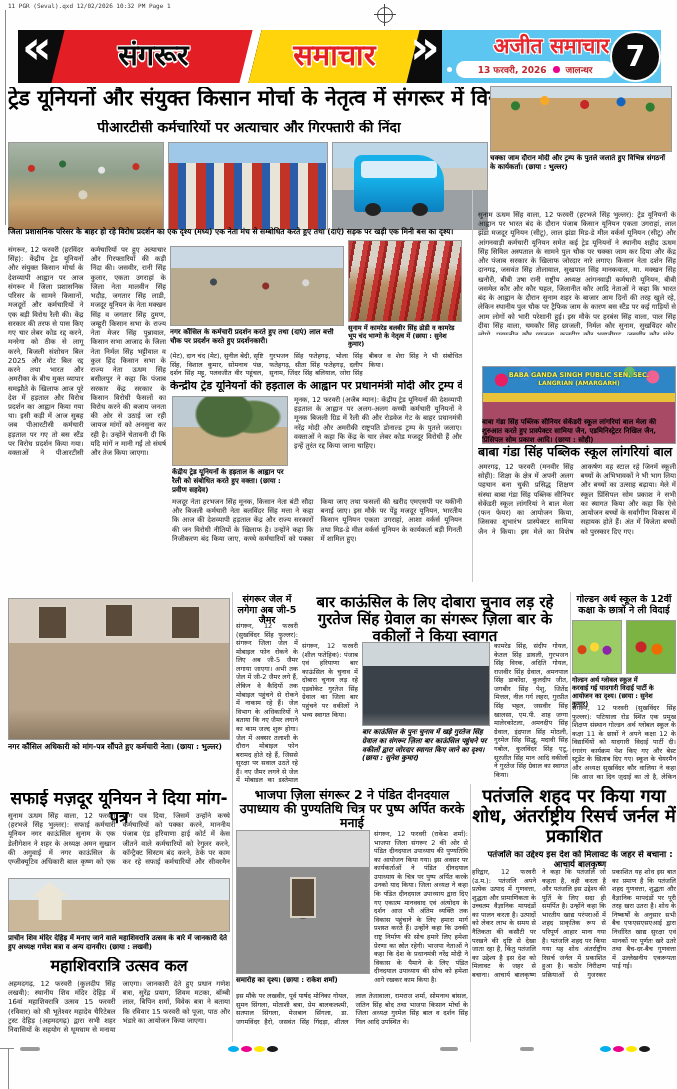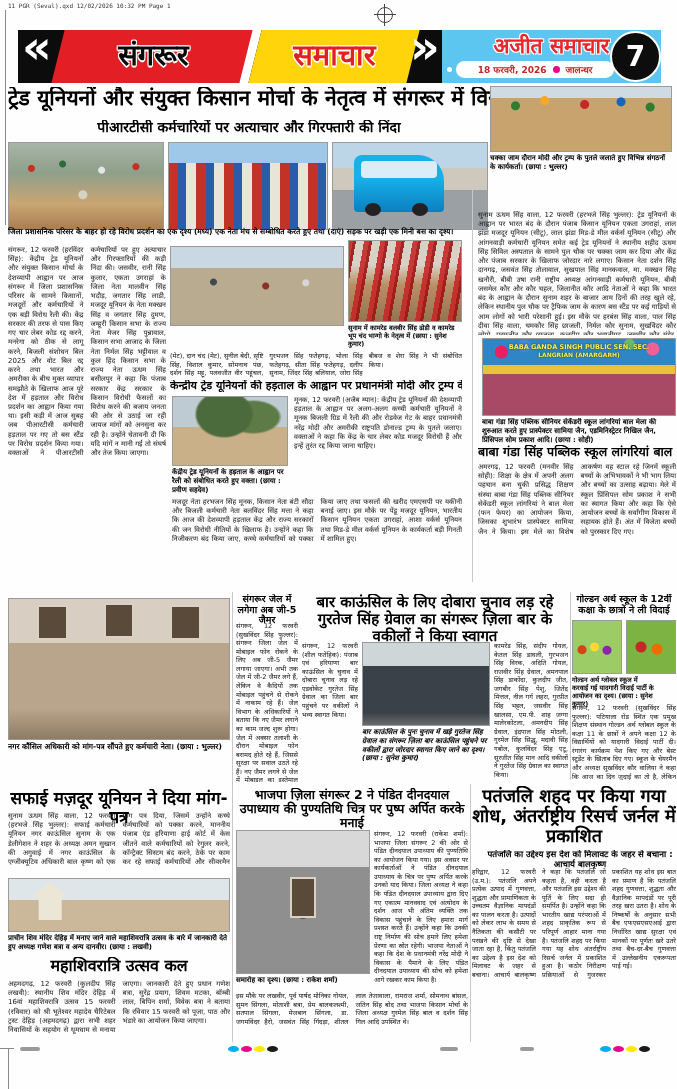--- a/index.html
+++ b/index.html
@@ -68,21 +68,21 @@
     linear-gradient(180deg,#d8d2c6 0 30%,#b98e66 55%,#93744f 100%);}
   .tree{background:
     radial-gradient(ellipse at 45% 26%,#4c6b3c 0 30%,transparent 33%),
     radial-gradient(ellipse at 70% 30%,#5d7b46 0 22%,transparent 25%),
     linear-gradient(180deg,#bfcbd2 0 45%,#c9b089 45% 100%);}
   .school{background:
     radial-gradient(circle at 10% 18%,#e91e63 0 6px,transparent 7px),
     radial-gradient(circle at 22% 10%,#3f8ad8 0 6px,transparent 7px),
     radial-gradient(circle at 88% 14%,#f06292 0 6px,transparent 7px),
     radial-gradient(circle at 76% 8%,#66bb6a 0 5px,transparent 6px),
-    linear-gradient(180deg,#2e86c7 0 34%,#e8c33a 34% 46%,#a84a66 46% 100%);}
+    linear-gradient(180deg,#2e86c7 0 34%,#e8c33a 34% 46%,#a84a66 46% 100%); margin-top: 28px;}
   .banner-txt{position:absolute;left:0;right:0;color:#ffe94d;font-weight:bold;text-align:center;text-shadow:0 0 2px #063b1e;white-space:nowrap;overflow:hidden;}
   .handover{background:linear-gradient(180deg,#d8cfc2 0 32%,#b9a58c 32% 78%,#8d7a62 100%);}
   .frame{position:absolute;background:#5a4a3a;box-shadow:0 0 0 2px #d9d2c4;}
   .advocates{background:linear-gradient(180deg,#cfd6da 0 28%,#3a4148 28% 84%,#6b6f73 100%);}
   .field{background:
     radial-gradient(circle at 20% 55%,#d84315 0 4px,transparent 5px),
     radial-gradient(circle at 45% 50%,#fdd835 0 4px,transparent 5px),
     radial-gradient(circle at 70% 56%,#8e24aa 0 4px,transparent 5px),
     linear-gradient(180deg,#9ccc65 0 100%);}
   .field-b{background:
@@ -129,21 +129,21 @@
       <div class="seg div1"></div>
       <div class="seg yellow">
         <span class="segtxt">समाचार</span>
       </div>
       <span class="chev" style="left:392px;">»</span>
     </div>
     <div class="mh-blue">
       <div class="brand">अजीत समाचार</div>
       <span class="sdot" style="left:5px;"></span>
       <div class="pill">
-        <span class="pdate">18 फरवरी, 2026</span>
+        <span class="pdate">13 फरवरी, 2026</span>
         <span class="pdot"></span>
         <span class="pcity">जालन्धर</span>
       </div>
       <span class="sdot" style="left:177px;"></span>
     </div>
     <div class="page-circle">
       <span>7</span>
     </div>
   </div>
 
@@ -169,20 +169,21 @@
     <span class="banner-txt" style="top:5px;font-size:6.5px;">BABA GANDA SINGH PUBLIC SEN. SEC.</span>
     <span class="banner-txt" style="top:13px;font-size:6px;">LANGRIAN (AMARGARH)</span>
   </div>
   <div class="cap" style="left:482px;top:418px;width:194px;">बाबा गंडा सिंह पब्लिक सीनियर सेकेंडरी स्कूल लांगरियां बाल मेला की शुरुआत करते हुए प्रास्पेक्टर सामिया जैन, एडमिनिस्ट्रेटर निखिल जैन, प्रिंसिपल सोम प्रकाश आदि। (छाया : सोही)</div>
   <div class="hd nowrap" style="left:478px;top:445px;width:198px;font-size:12.5px;">बाबा गंडा सिंह पब्लिक स्कूल लांगरियां बाल मेला</div>
   <div class="bt cols2" style="left:478px;top:463px;width:198px;height:120px;">अमरगढ़, 12 फरवरी (मनवीर सिंह सोही): शिक्षा के क्षेत्र में अपनी अलग पहचान बना चुकी प्रसिद्ध शिक्षण संस्था बाबा गंडा सिंह पब्लिक सीनियर सेकेंडरी स्कूल लांगरियां ने बाल मेला (फन फेयर) का आयोजन किया, जिसका शुभारंभ प्रास्पेक्टर सामिया जैन ने किया। इस मेले का विशेष आकर्षण वह स्टाल रहे जिनमें स्कूली बच्चों के अभिभावकों ने भी भाग लिया और बच्चों का उत्साह बढ़ाया। मेले में स्कूल प्रिंसिपल सोम प्रकाश ने सभी का स्वागत किया और कहा कि ऐसे आयोजन बच्चों के सर्वांगीण विकास में सहायक होते हैं। अंत में विजेता बच्चों को पुरस्कार दिए गए।</div>
 
   <div class="bt cols2" style="left:8px;top:246px;width:158px;height:336px;">संगरूर, 12 फरवरी (हरविंदर सिंह): केंद्रीय ट्रेड यूनियनों और संयुक्त किसान मोर्चा के देशव्यापी आह्वान पर आज संगरूर में जिला प्रशासनिक परिसर के सामने किसानों, मजदूरों और कर्मचारियों ने एक बड़ी विरोध रैली की। केंद्र सरकार की तरफ से पास किए गए चार लेबर कोड रद्द करने, मनरेगा को ठीक से लागू करने, बिजली संशोधन बिल 2025 और वोट बिल रद्द करने तथा भारत और अमरीका के बीच मुक्त व्यापार समझौते के खिलाफ आज पूरे देश में हड़ताल और विरोध प्रदर्शन का आह्वान किया गया था। इसी कड़ी में आज सुबह जब पीआरटीसी कर्मचारी हड़ताल पर गए तो बस स्टैंड पर विरोध प्रदर्शन किया गया। वक्ताओं ने पीआरटीसी कर्मचारियों पर हुए अत्याचार और गिरफ्तारियों की कड़ी निंदा की। जसवीर, रानी सिंह कुलार, एकता उगराहां के जिला नेता मालवीन सिंह भदौड़, जगतार सिंह लाडी, मजदूर यूनियन के नेता मक्खन सिंह व जगतार सिंह दुमण, जम्हूरी किसान सभा के राज्य नेता मेजर सिंह पुन्नावाल, किसान सभा आजाद के जिला नेता निर्मल सिंह भट्टीवाल व कुल हिंद किसान सभा के राज्य नेता ऊधम सिंह बसीलपुर ने कहा कि पंजाब सरकार केंद्र सरकार के किसान विरोधी फैसलों का विरोध करने की बजाय जनता की ओर से उठाई जा रही जायज मांगों को अनसुना कर रही है। उन्होंने चेतावनी दी कि यदि मांगें न मानी गईं तो संघर्ष और तेज किया जाएगा।</div>
 
   <div class="photo crowd-b" style="left:170px;top:246px;width:174px;height:80px;"></div>
+  <div class="cap" style="left:170px;top:328px;width:174px;">नगर कौंसिल के कर्मचारी प्रदर्शन करते हुए तथा (दाएं) लाल बत्ती चौक पर प्रदर्शन करते हुए प्रदर्शनकारी।</div>
   <div class="photo redflags" style="left:348px;top:240px;width:114px;height:82px;"></div>
   <div class="cap" style="left:348px;top:324px;width:114px;font-size:6.5px;">सुनाम में कामरेड बलबीर सिंह ढोडी व कामरेड भूप चंद भान्गो के नेतृत्व में (छाया : सुनेश कुमार)</div>
   <div class="bt bt-sm cols3" style="left:170px;top:352px;width:292px;height:26px;">(मेट), दान चंद (मेट), सुनील बेदी, सृष्टि सिंह, विशाल कुमार, सोमनाथ पंछ, दर्शन सिंह मट्टू, पलवजीत वीर पहूंचल, गुरभजन सिंह फतेहगढ़, भोला सिंह फतेहगढ़, सीता सिंह फतेहगढ़, दलीप सुनाम, जिंदर सिंह बलियाल, जोरा सिंह बीबज व शेरा सिंह ने भी संबोधित किया।</div>
 
   <div class="hd nowrap" style="left:170px;top:380px;width:292px;font-size:11px;">केन्द्रीय ट्रेड यूनियनों की हड़ताल के आह्वान पर प्रधानमंत्री मोदी और ट्रम्प के पुतले जलाए</div>
   <div class="photo tree" style="left:172px;top:396px;width:116px;height:70px;"></div>
   <div class="cap" style="left:172px;top:468px;width:116px;">केंद्रीय ट्रेड यूनियनों के हड़ताल के आह्वान पर रैली को संबोधित करते हुए वक्ता। (छाया : प्रवीण सहदेव)</div>
   <div class="bt" style="left:294px;top:396px;width:168px;height:98px;">मूनक, 12 फरवरी (अजैब म्यान): केंद्रीय ट्रेड यूनियनों की देशव्यापी हड़ताल के आह्वान पर अलग-अलग कच्ची कर्मचारी यूनियनों ने मूनक बिजली ग्रिड में रैली की और रोडवेज गेट के बाहर प्रधानमंत्री नरेंद्र मोदी और अमरीकी राष्ट्रपति डोनाल्ड ट्रम्प के पुतले जलाए। वक्ताओं ने कहा कि केंद्र के चार लेबर कोड मजदूर विरोधी हैं और इन्हें तुरंत रद्द किया जाना चाहिए।</div>
   <div class="bt cols2" style="left:172px;top:498px;width:290px;height:86px;">मजदूर नेता हरभजन सिंह मूनक, किसान नेता बंटी सौदा और बिजली कर्मचारी नेता बलविंदर सिंह मत्ता ने कहा कि आज की देशव्यापी हड़ताल केंद्र और राज्य सरकारों की जन विरोधी नीतियों के खिलाफ है। उन्होंने कहा कि निजीकरण बंद किया जाए, कच्चे कर्मचारियों को पक्का किया जाए तथा फसलों की खरीद एमएसपी पर यकीनी बनाई जाए। इस मौके पर पेंडू मजदूर यूनियन, भारतीय किसान यूनियन एकता उगराहां, आशा वर्कर्स यूनियन तथा मिड-डे मील वर्कर्स यूनियन के कार्यकर्ता बड़ी गिनती में शामिल हुए।</div>
 

